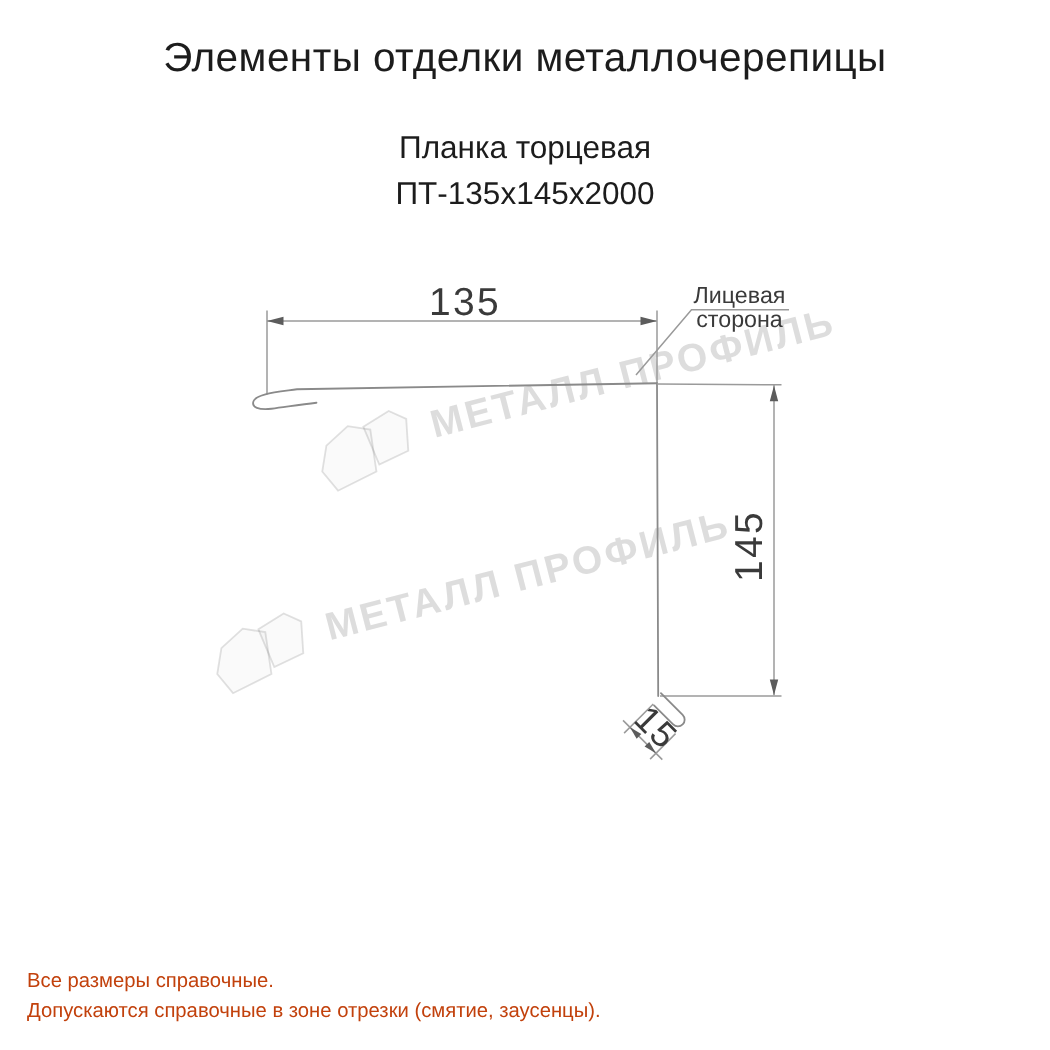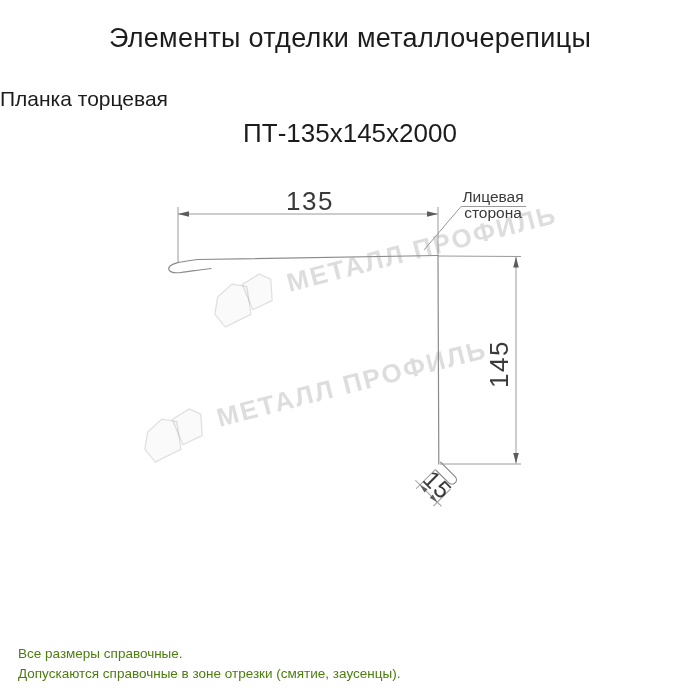--- a/index.html
+++ b/index.html
@@ -5,30 +5,30 @@
   html,body{margin:0;padding:0;background:#ffffff;}
   .page{
     position:relative;width:700px;height:700px;background:#ffffff;overflow:hidden;
     font-family:"Liberation Sans",sans-serif;color:#1c1c1c;
   }
   .title{
     position:absolute;top:23px;left:0;right:0;text-align:center;
     font-size:27px;letter-spacing:.3px;color:#1c1c1c;white-space:nowrap;
   }
   .subtitle{
-    position:absolute;top:87px;left:0;right:0;
+    position:absolute;top:87px;left:0;right:0;text-align:center;
     font-size:21px;color:#1c1c1c;white-space:nowrap;
   }
   .code{
     position:absolute;top:118px;left:0;right:0;text-align:center;
-    font-size:26px;color:#1c1c1c;white-space:nowrap;
+    font-size:21px;color:#1c1c1c;white-space:nowrap;
   }
   .drawing{position:absolute;left:0;top:0;width:700px;height:700px;}
   .footer{
-    position:absolute;left:18px;top:644px;font-size:13.5px;line-height:20px;color:#4d7c0f;
+    position:absolute;left:18px;top:644px;font-size:13.5px;line-height:20px;color:#c2410c;
   }
   
   .ln{stroke:#9a9a9a;stroke-width:1;fill:none;}
   .pf{stroke:#8a8a8a;stroke-width:1.2;fill:none;stroke-linecap:round;stroke-linejoin:round;}
   .ar{fill:#5c5c5c;stroke:none;}
   .dim{font-family:"Liberation Sans",sans-serif;font-size:26px;letter-spacing:1.5px;fill:#3a3a3a;}
   .dim-sm{font-family:"Liberation Sans",sans-serif;font-size:24px;letter-spacing:1px;fill:#3a3a3a;}
   .lbl{font-family:"Liberation Sans",sans-serif;font-size:15.5px;fill:#3a3a3a;}
   .wm-text{
     font-family:"Liberation Sans",sans-serif;font-size:26px;font-weight:bold;

